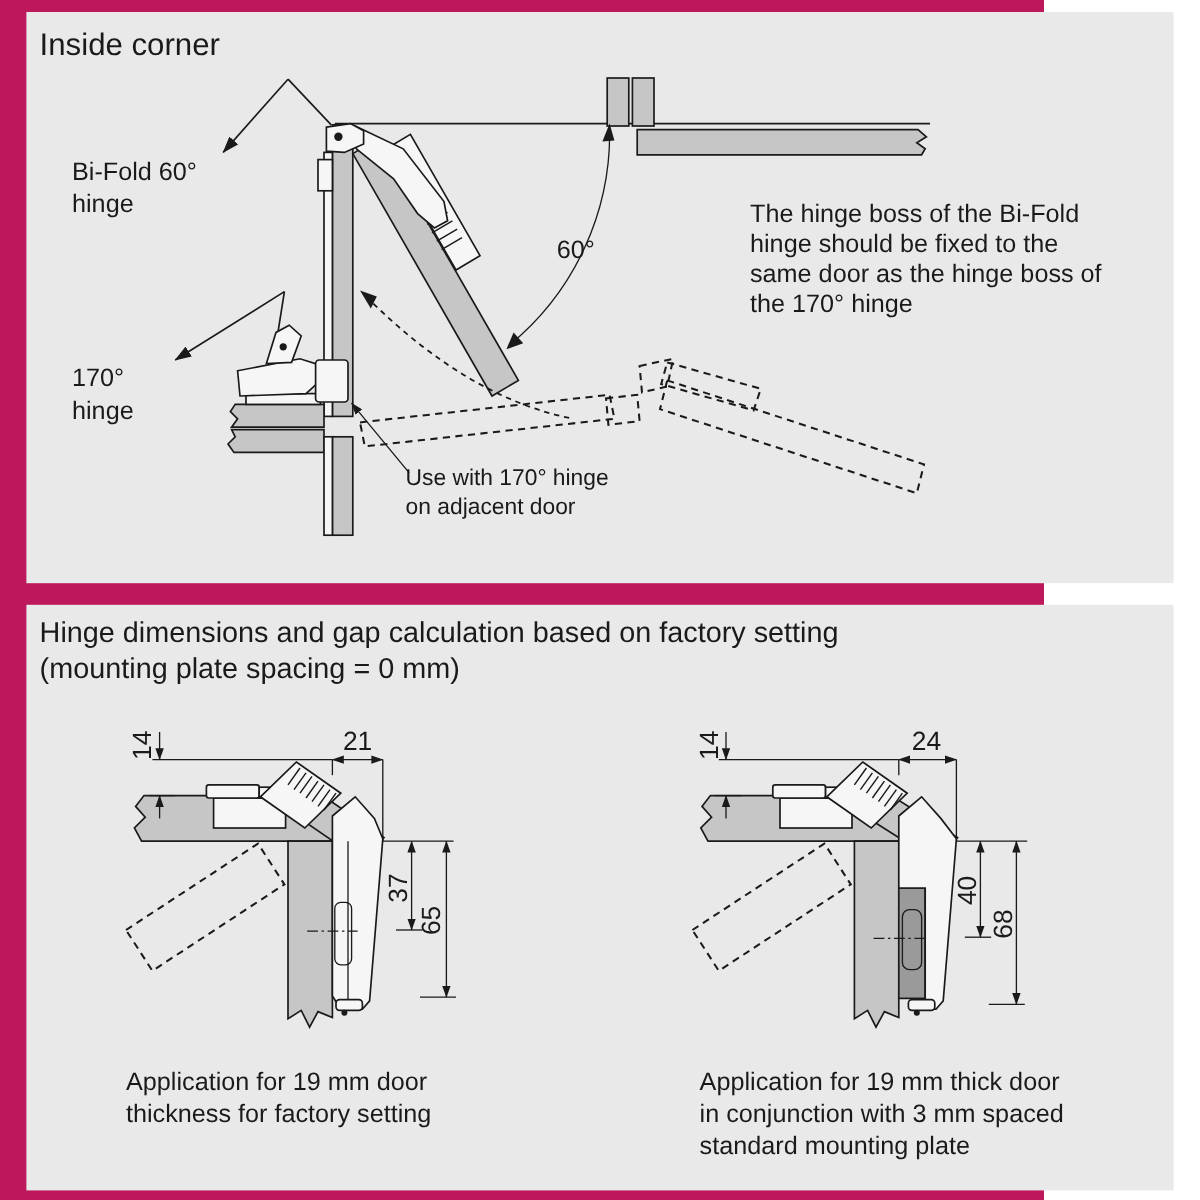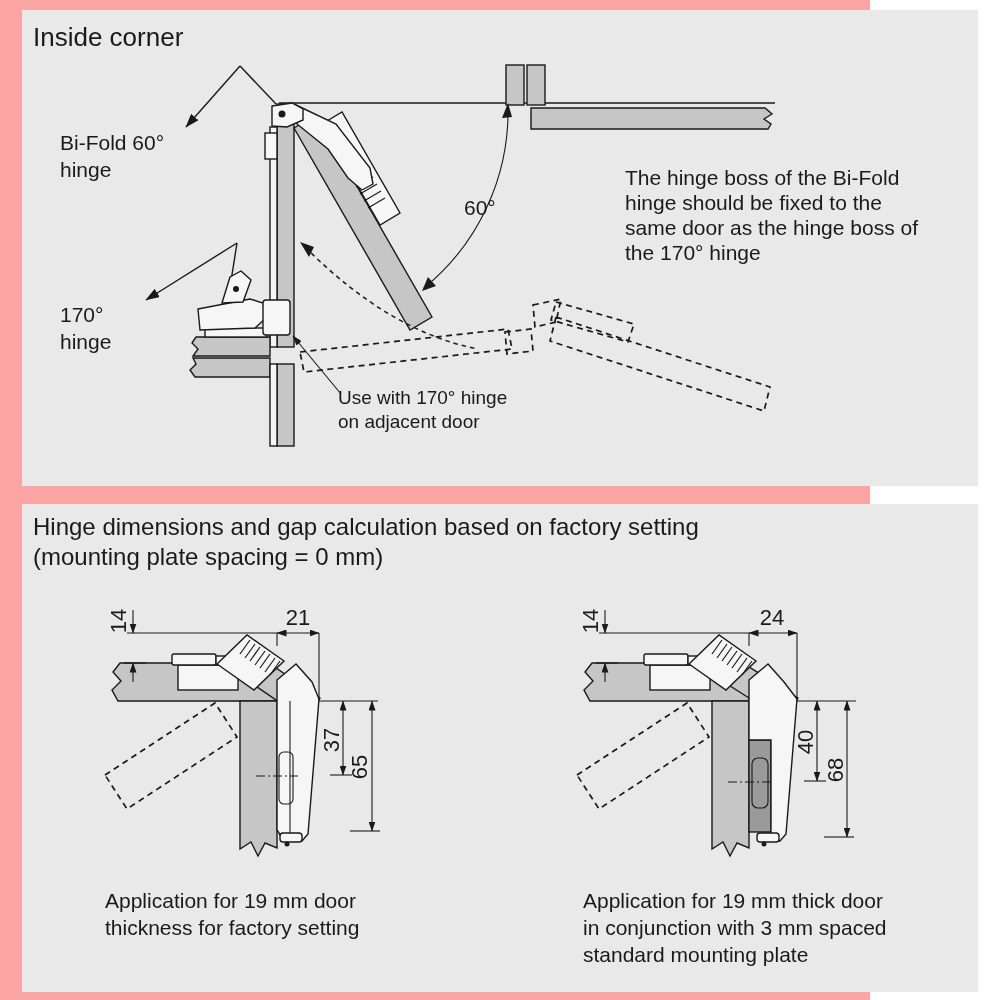--- a/index.html
+++ b/index.html
@@ -1,16 +1,16 @@
 <!DOCTYPE html>
 <html><head>
 <meta charset="utf-8">
 <style>
   html,body{margin:0;padding:0;background:#ffffff;}
-  #page{position:relative;width:870px;height:1000px;background:#fca5a5;
+  #page{position:relative;width:870px;height:1000px;background:#be185d;
         font-family:"Liberation Sans", sans-serif;}
   svg{display:block;}
   .panel{fill:#e9e9e9;}
   .board{fill:#c6c6c6;stroke:#1a1a1a;stroke-width:1.4;}
   .white{fill:#f6f6f6;stroke:#1a1a1a;stroke-width:1.4;}
   .plate{fill:#9a9a9a;stroke:#1a1a1a;stroke-width:1.4;}
   .ln{stroke:#1a1a1a;stroke-width:1.4;fill:none;}
   .thin{stroke:#1a1a1a;stroke-width:1.1;fill:none;}
   .dash{stroke:#1a1a1a;stroke-width:1.7;fill:none;stroke-dasharray:6 4.5;}
   .dasharc{stroke:#1a1a1a;stroke-width:1.5;fill:none;stroke-dasharray:4.5 4;}

